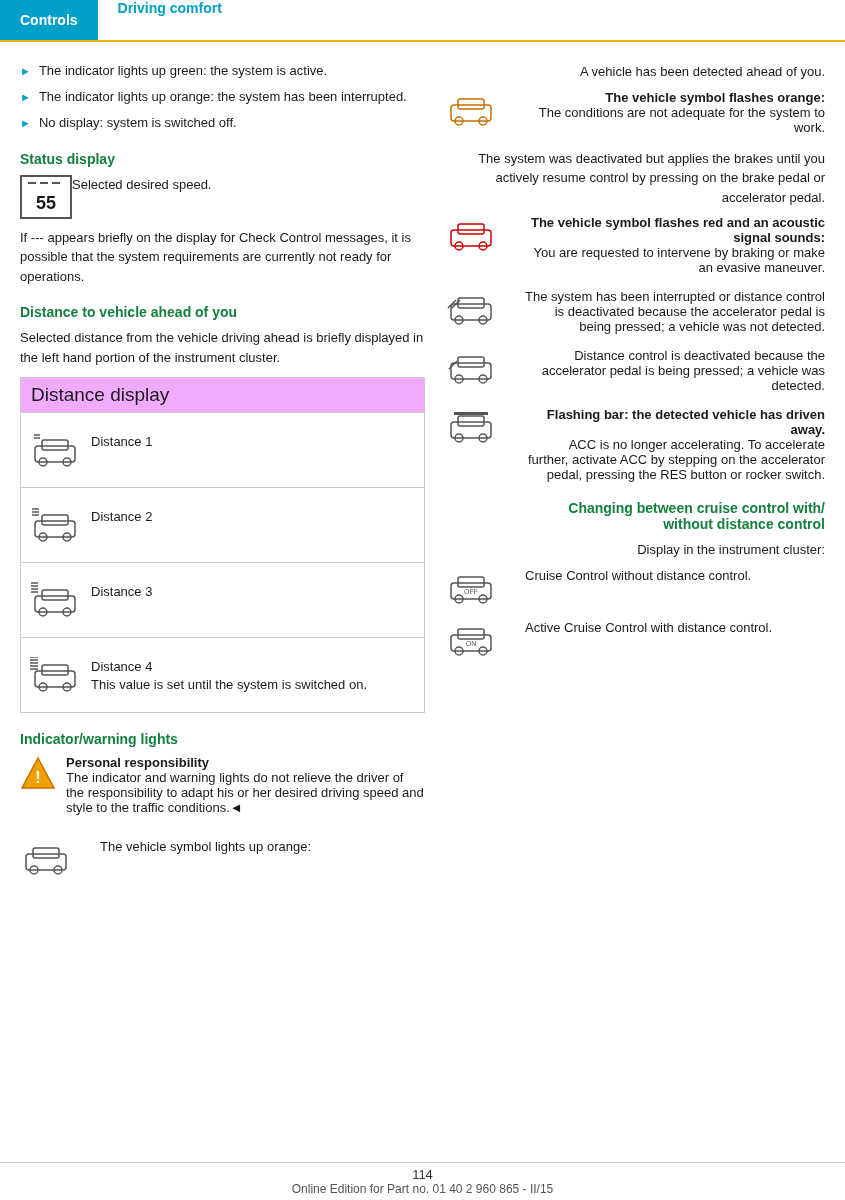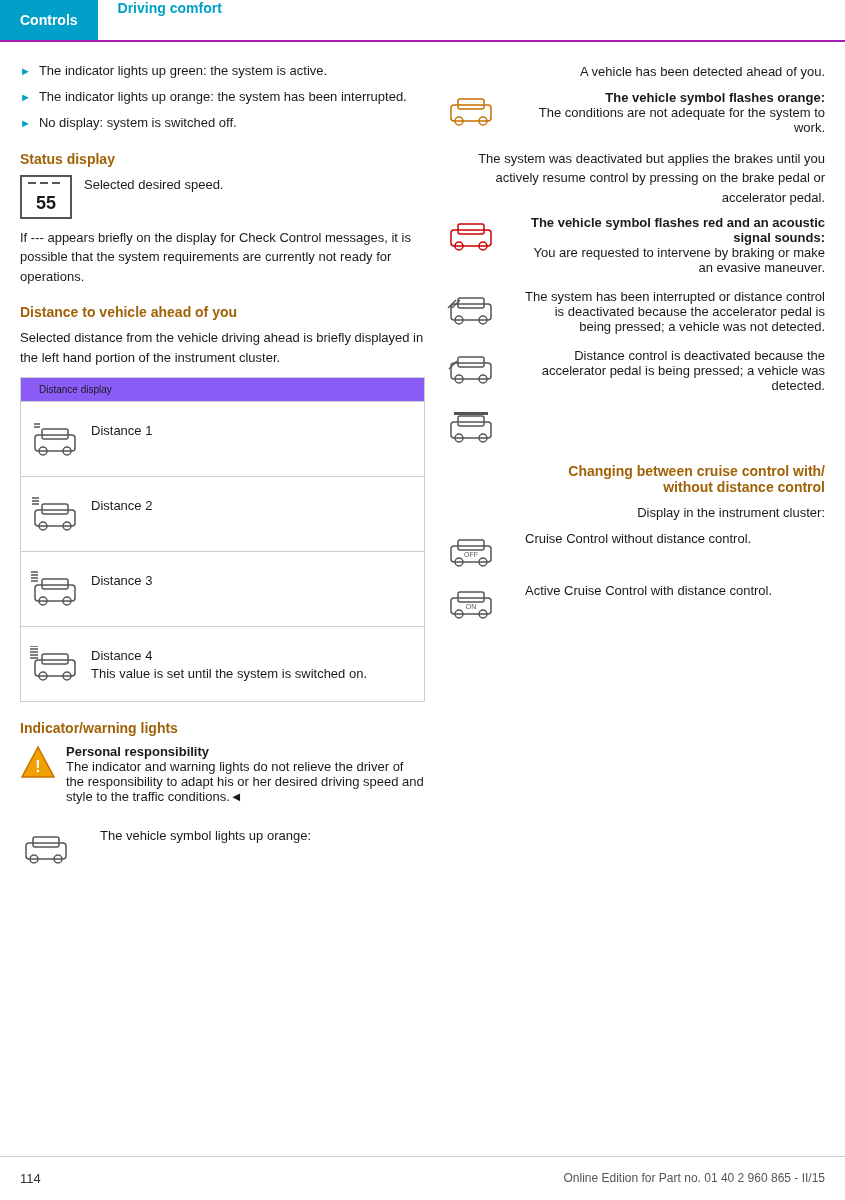--- a/index.html
+++ b/index.html
@@ -10,21 +10,21 @@
       color: #1a1a1a;
       width: 845px;
       min-height: 1200px;
       position: relative;
     }
 
     
     .header {
       display: flex;
       align-items: stretch;
-      border-bottom: 2px solid #a21caf;
+      border-bottom: 2px solid #eab308;
       height: 42px;
     }
     .header-controls {
       background: #00a0c8;
       color: #fff;
       font-weight: bold;
       font-size: 14px;
       padding: 0 20px;
       display: flex;
       align-items: center;
@@ -64,37 +64,37 @@
     .bullet-arrow {
       color: #00a0c8;
       margin-right: 8px;
       font-size: 11px;
       margin-top: 2px;
       flex-shrink: 0;
     }
 
     
     .section-heading {
-      color: #a16207;
+      color: #15803d;
       font-size: 14px;
       font-weight: bold;
       margin-top: 18px;
       margin-bottom: 8px;
     }
 
     
     .distance-table {
       border: 1px solid #ccc;
       margin-top: 10px;
       margin-bottom: 14px;
     }
     .distance-header {
-      background: #8b5cf6;
-      padding: 6px 18px;
-      font-size: 10px;
+      background: #f0abfc;
+      padding: 6px 10px;
+      font-size: 19px;
       font-weight: normal;
     }
     .distance-row {
       display: flex;
       align-items: flex-start;
       padding: 18px 8px;
       border-top: 1px solid #ccc;
       gap: 10px;
     }
     .distance-row:first-of-type {
@@ -155,25 +155,27 @@
       display: block;
       clear: both;
     }
 
     
     .footer {
       position: absolute;
       bottom: 0;
       left: 0; right: 0;
       border-top: 1px solid #ccc;
-      padding: 14px 20px;
+      padding: 4px 20px;
       display: flex;
       justify-content: space-between;
+      align-items: center;
       font-size: 12px;
       color: #555;
+      flex-direction: column;
     }
     .footer-page {
       font-size: 13px;
       color: #333;
     }
 
     svg text {
       font-family: Arial, sans-serif;
     }
   </style>
@@ -205,21 +207,21 @@
       <div class="bullet-item">
         <span class="bullet-arrow">►</span>
         <span>No display: system is switched off.</span>
       </div>
     </div>
 
     <div>
       <div class="section-heading">Status display</div>
       <div class="clearfix">
 
-        <div style="float:left; margin-right:12px; margin-bottom:6px;text-align:right;">
+        <div style="float:left; margin-bottom:6px;text-align:right;">
           <svg width="52" height="44" viewBox="0 0 52 44">
             <rect x="1" y="1" width="50" height="42" fill="none" stroke="#555" stroke-width="2"></rect>
             <line x1="8" y1="8" x2="16" y2="8" stroke="#555" stroke-width="2"></line>
             <line x1="20" y1="8" x2="28" y2="8" stroke="#555" stroke-width="2"></line>
             <line x1="32" y1="8" x2="40" y2="8" stroke="#555" stroke-width="2"></line>
             <text x="26" y="34" text-anchor="middle" font-size="18" font-weight="bold" fill="#1a1a1a">55</text>
           </svg>
         </div>
         <div style="overflow:hidden;">
           <p>Selected desired speed.</p>
@@ -404,20 +406,24 @@
       <div class="right-icon">
         <svg width="50" height="36" viewBox="0 0 50 36">
           <rect x="5" y="14" width="40" height="16" rx="3" fill="none" stroke="#555" stroke-width="1.5"></rect>
           <rect x="12" y="8" width="26" height="10" rx="2" fill="none" stroke="#555" stroke-width="1.5"></rect>
           <circle cx="13" cy="30" r="4" fill="none" stroke="#555" stroke-width="1.5"></circle>
           <circle cx="37" cy="30" r="4" fill="none" stroke="#555" stroke-width="1.5"></circle>
 
           <rect x="8" y="4" width="34" height="3" fill="#555"></rect>
         </svg>
       </div>
+      <div>
+        <strong>Flashing bar: the detected vehicle has driven away.</strong><br>
+        <span>ACC is no longer accelerating. To accelerate further, activate ACC by stepping on the accelerator pedal, pressing the RES button or rocker switch.</span>
+      </div>
     </div>
 
     <div style="margin-top:14px;">
       <div class="section-heading">Changing between cruise control with/<br>without distance control</div>
       <p>Display in the instrument cluster:</p>
 
       <div class="icon-text-row">
         <div class="right-icon">
           <svg width="50" height="36" viewBox="0 0 50 36">
             <rect x="5" y="14" width="40" height="16" rx="3" fill="none" stroke="#555" stroke-width="1.5"></rect>

